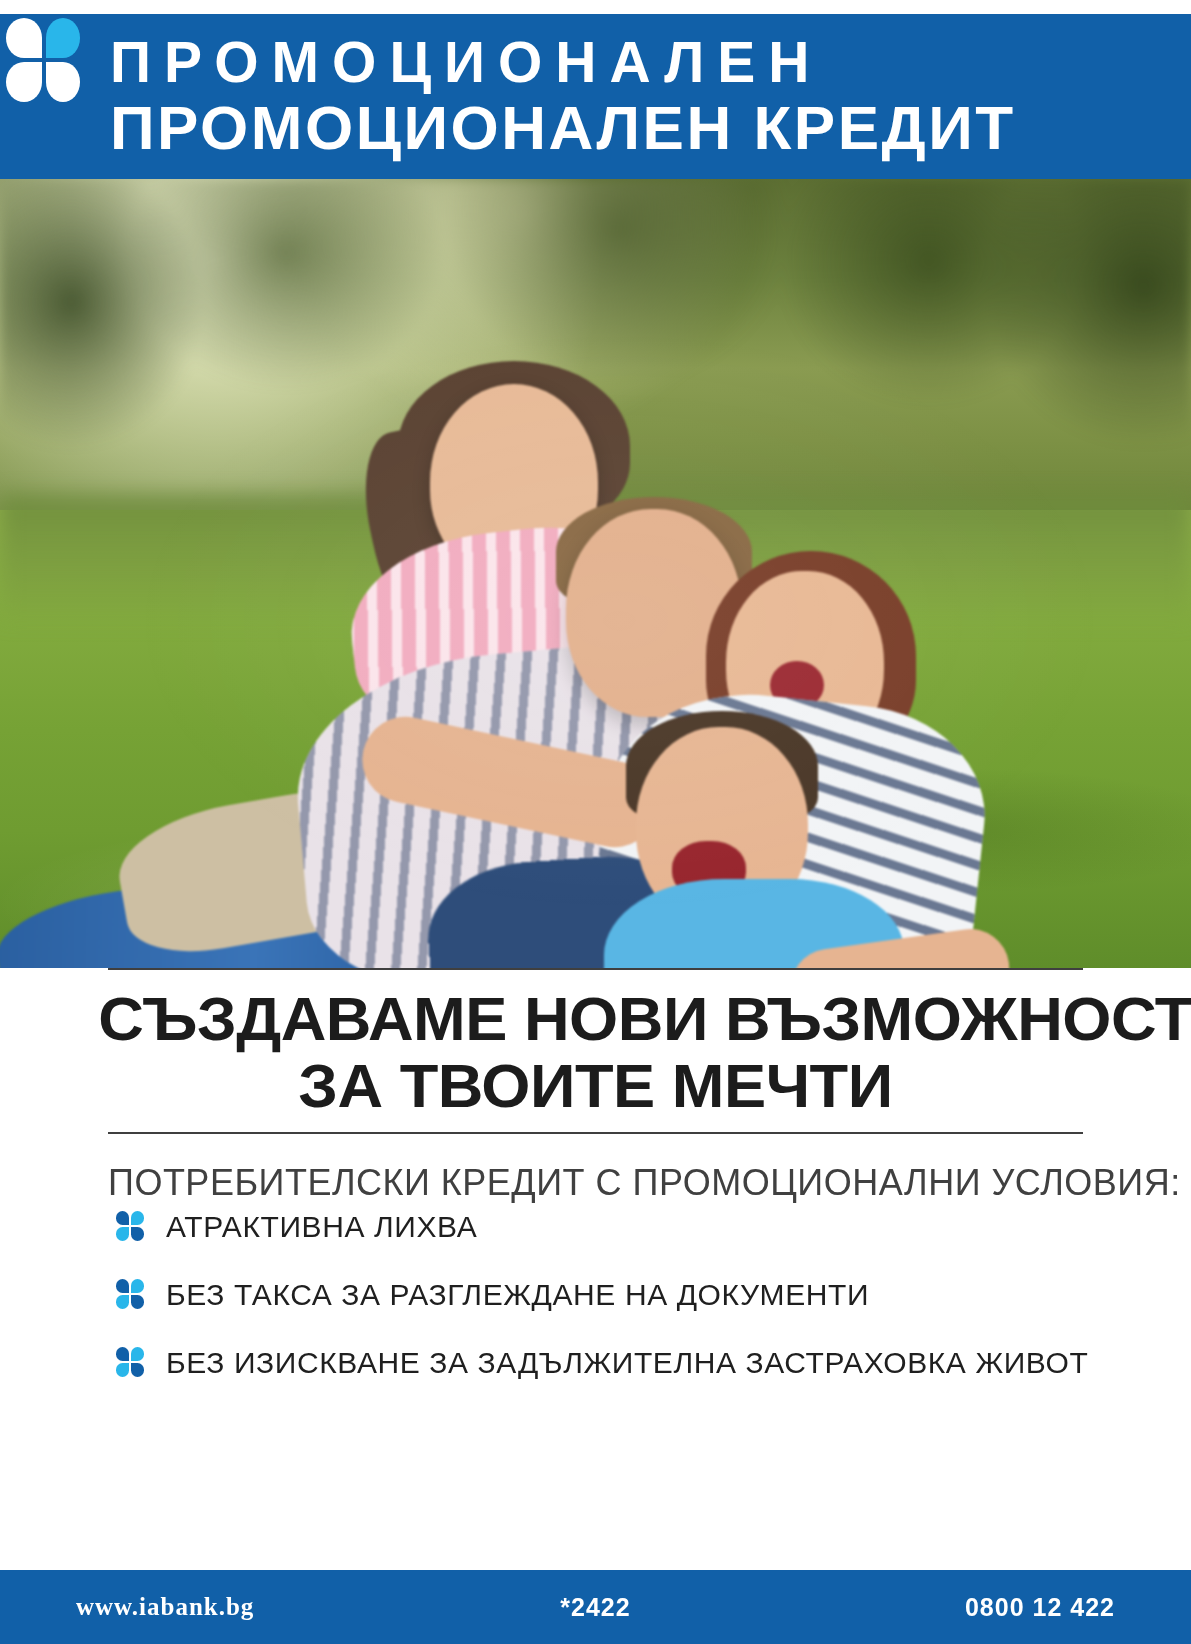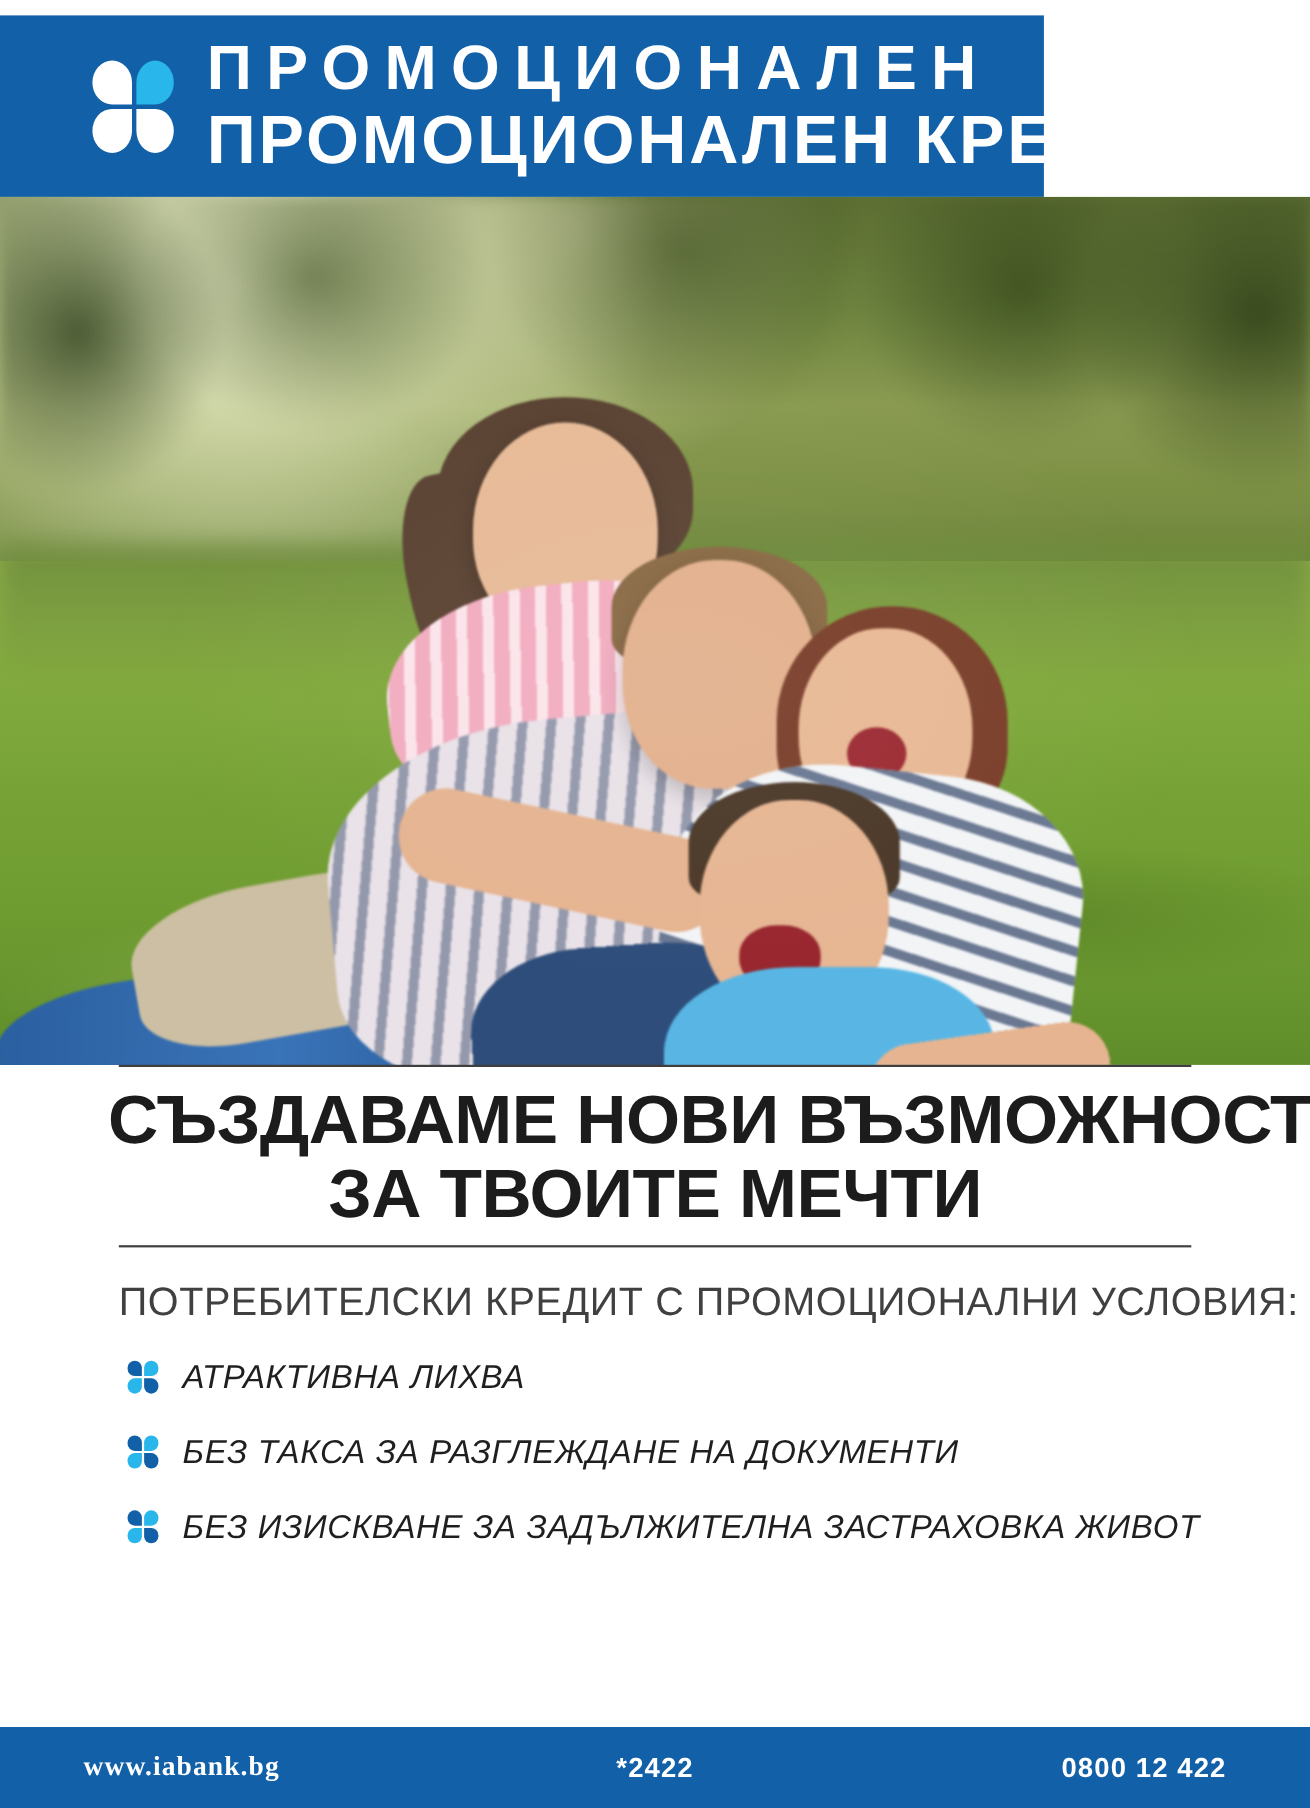--- a/index.html
+++ b/index.html
@@ -20,27 +20,25 @@
     background: #ffffff;
     box-sizing: border-box;
     padding: 0 0 0 0;
   }
 
   
   .header {
     position: absolute;
     left: 0;
     top: 14px;
-    width: 949px;
+    width: 1191px;
     height: 165px;
     background: #1160a8;
     display: flex;
-    align-items: center;
     box-sizing: border-box;
-    padding-left: 78px;
   }
   .logo-mark {
     position: relative;
     width: 86px;
     height: 92px;
     flex: 0 0 auto;
     margin-right: 24px;
   }
   .logo-mark .q {
     position: absolute;
@@ -292,22 +290,20 @@
   .headline .l2 { display: block; }
   .subhead {
     text-align: center;
     color: #404040;
     font-size: 36px;
     letter-spacing: 0.5px;
     padding: 28px 0 6px 0;
     white-space: nowrap;
   }
   .bullets {
-    margin-top: 26px;
-    font-style: italic;
   }
   .bullet {
     display: flex;
     align-items: center;
     margin: 0 0 34px 8px;
   }
   .bullet-icon {
     position: relative;
     width: 30px;
     height: 32px;

